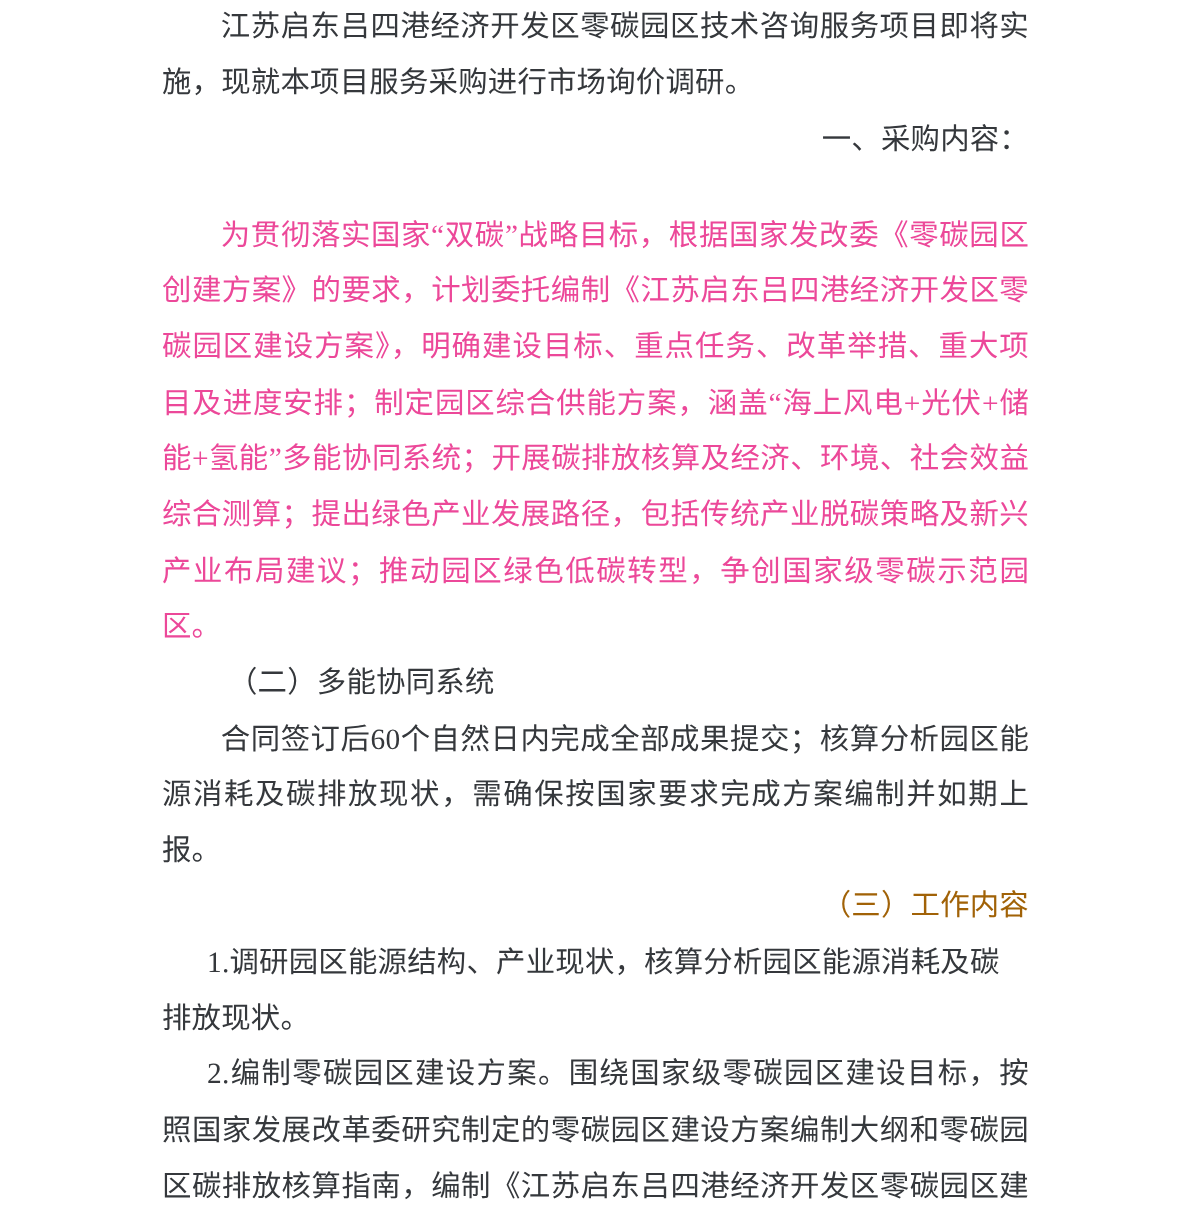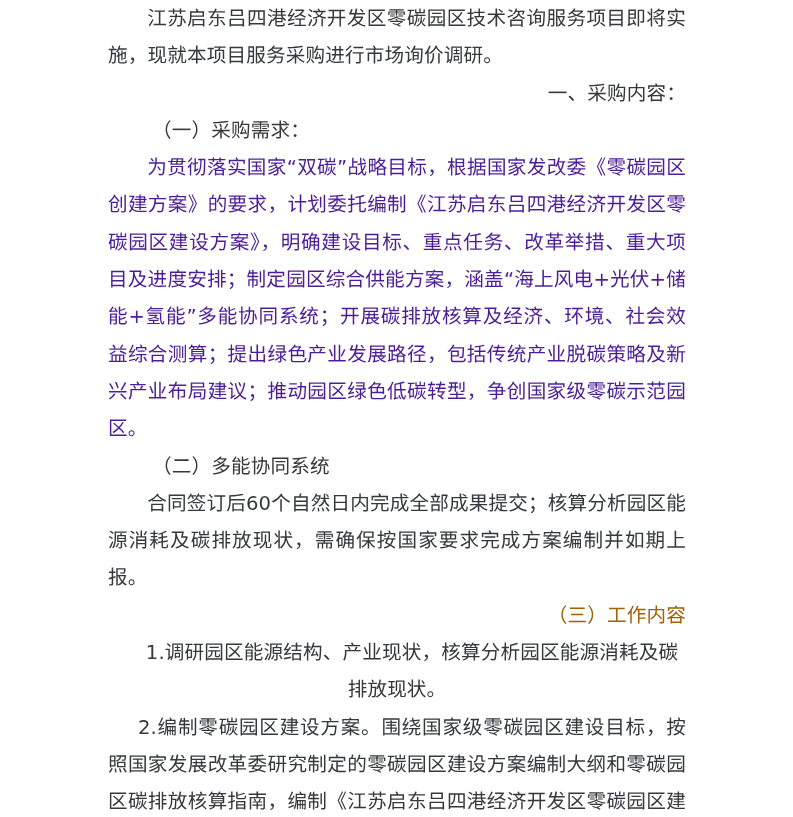--- a/index.html
+++ b/index.html
@@ -35,20 +35,21 @@
     margin: 0;
     color: #35383c;
     font-size: 19.6px;
     line-height: 37.3px;
     letter-spacing: 0.15px;
     text-align: justify;
     text-justify: inter-character;
     word-break: break-all;
     white-space: normal;
     font-weight: 400;
+    font-family: Liberation Serif, serif;
     -webkit-font-smoothing: antialiased;
   }
 
   
   .indent-2 {
     text-indent: 39.2px;
   }
   
   .indent-head {
     text-indent: 39.2px;
@@ -56,39 +57,38 @@
   }
   .indent-sub {
     text-indent: 44px;
     text-align: left;
   }
   
   .indent-num {
     text-indent: 30px;
   }
   .nowrap-line {
-    text-align: center;
+    text-align: left;
   }
 
   
   .para:last-child { }
 </style>
 </head>
 <body>
 
 <div class="page" style="background: rgb(255, 255, 255);">
   <div class="doc-body">
 
     <p class="para indent-2" style="color: rgb(53, 56, 60);">江苏启东吕四港经济开发区零碳园区技术咨询服务项目即将实施，现就本项目服务采购进行市场询价调研。</p>
 
     <p class="para indent-head" style="color: rgb(53, 56, 60);">一、采购内容：</p>
 
-    <p class="para indent-sub" style="color: rgb(53, 56, 60);">（一）采购需求：</p>
 
-    <p class="para indent-2" style="color: #4c1d95;">为贯彻落实国家“双碳”战略目标，根据国家发改委《零碳园区创建方案》的要求，计划委托编制《江苏启东吕四港经济开发区零碳园区建设方案》，明确建设目标、重点任务、改革举措、重大项目及进度安排；制定园区综合供能方案，涵盖“海上风电+光伏+储能+氢能”多能协同系统；开展碳排放核算及经济、环境、社会效益综合测算；提出绿色产业发展路径，包括传统产业脱碳策略及新兴产业布局建议；推动园区绿色低碳转型，争创国家级零碳示范园区。</p>
+    <p class="para indent-2" style="color: #ec4899; margin-top: 27px;">为贯彻落实国家“双碳”战略目标，根据国家发改委《零碳园区创建方案》的要求，计划委托编制《江苏启东吕四港经济开发区零碳园区建设方案》，明确建设目标、重点任务、改革举措、重大项目及进度安排；制定园区综合供能方案，涵盖“海上风电+光伏+储能+氢能”多能协同系统；开展碳排放核算及经济、环境、社会效益综合测算；提出绿色产业发展路径，包括传统产业脱碳策略及新兴产业布局建议；推动园区绿色低碳转型，争创国家级零碳示范园区。</p>
 
     <p class="para indent-sub" style="color: rgb(53, 56, 60);">（二）多能协同系统</p>
 
     <p class="para indent-2" style="color: rgb(53, 56, 60);">合同签订后60个自然日内完成全部成果提交；核算分析园区能源消耗及碳排放现状，需确保按国家要求完成方案编制并如期上报。</p>
 
     <p class="para indent-sub" style="color: #a16207; text-align: right;">（三）工作内容</p>
 
     <p class="para indent-num nowrap-line" style="color: rgb(53, 56, 60);">1.调研园区能源结构、产业现状，核算分析园区能源消耗及碳排放现状。</p>
 
     <p class="para indent-num" style="color: rgb(53, 56, 60);">2.编制零碳园区建设方案。围绕国家级零碳园区建设目标，按照国家发展改革委研究制定的零碳园区建设方案编制大纲和零碳园区碳排放核算指南，编制《江苏启东吕四港经济开发区零碳园区建设方案》，明确零碳园区建设主要目标、重点任务、改革举措、重大项目以及工作进度安排并详细论述园区综合供能方案，综合分析测算经济、环境、社会效益，按照国家级零碳园区建设指标体系，设定园区建设目标指标。</p>

